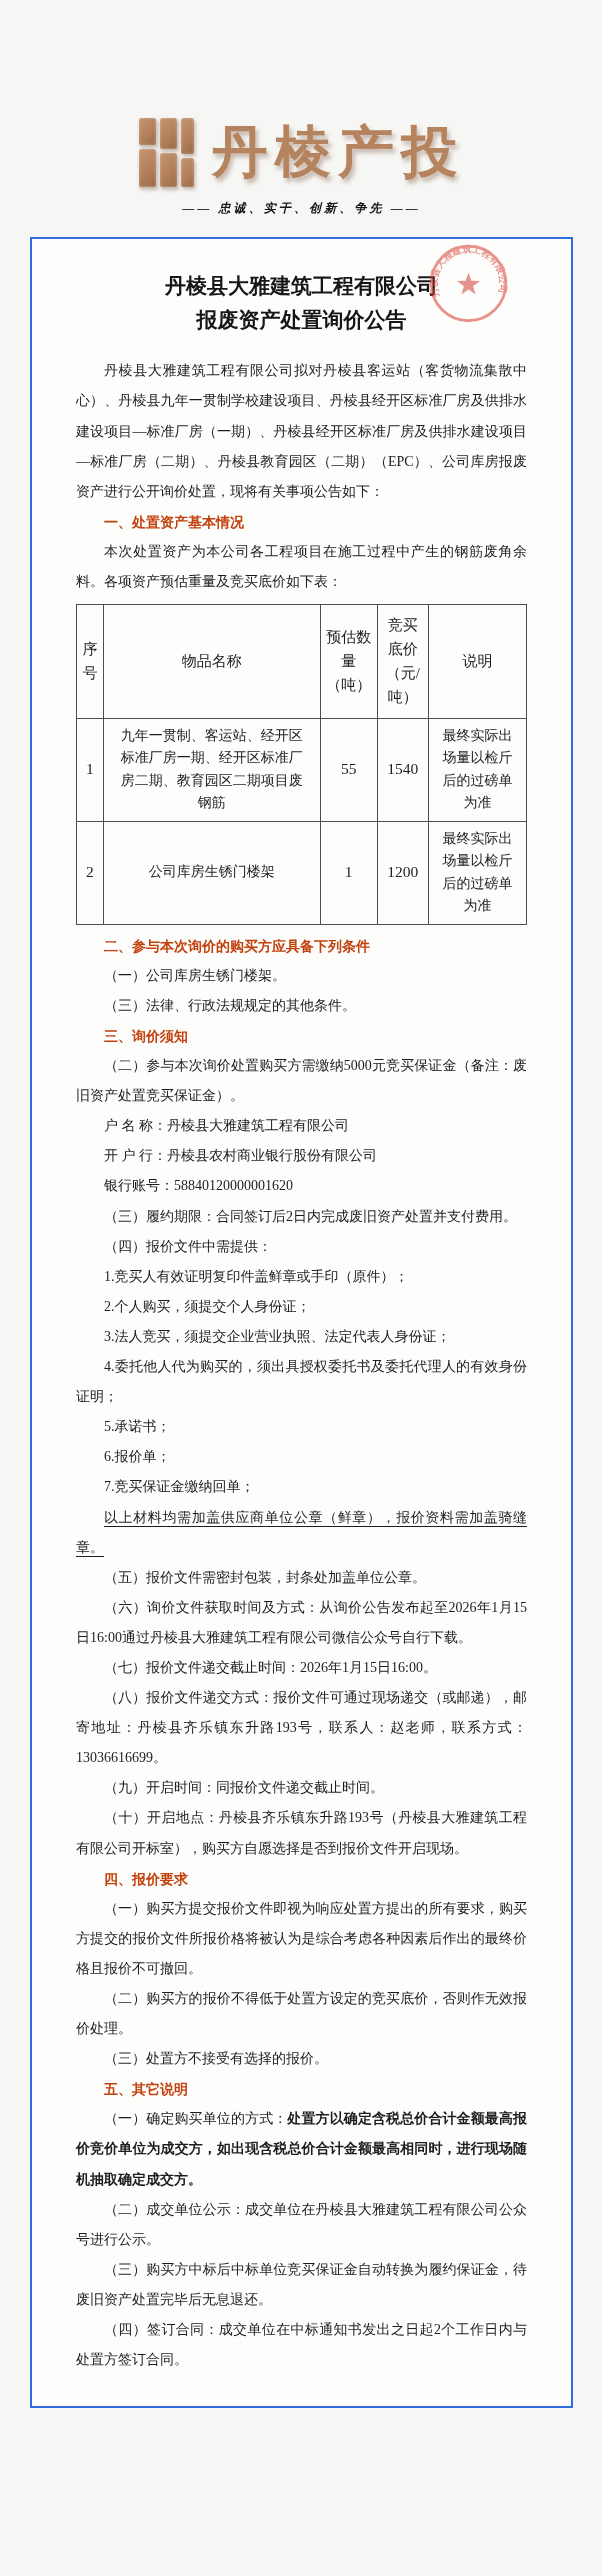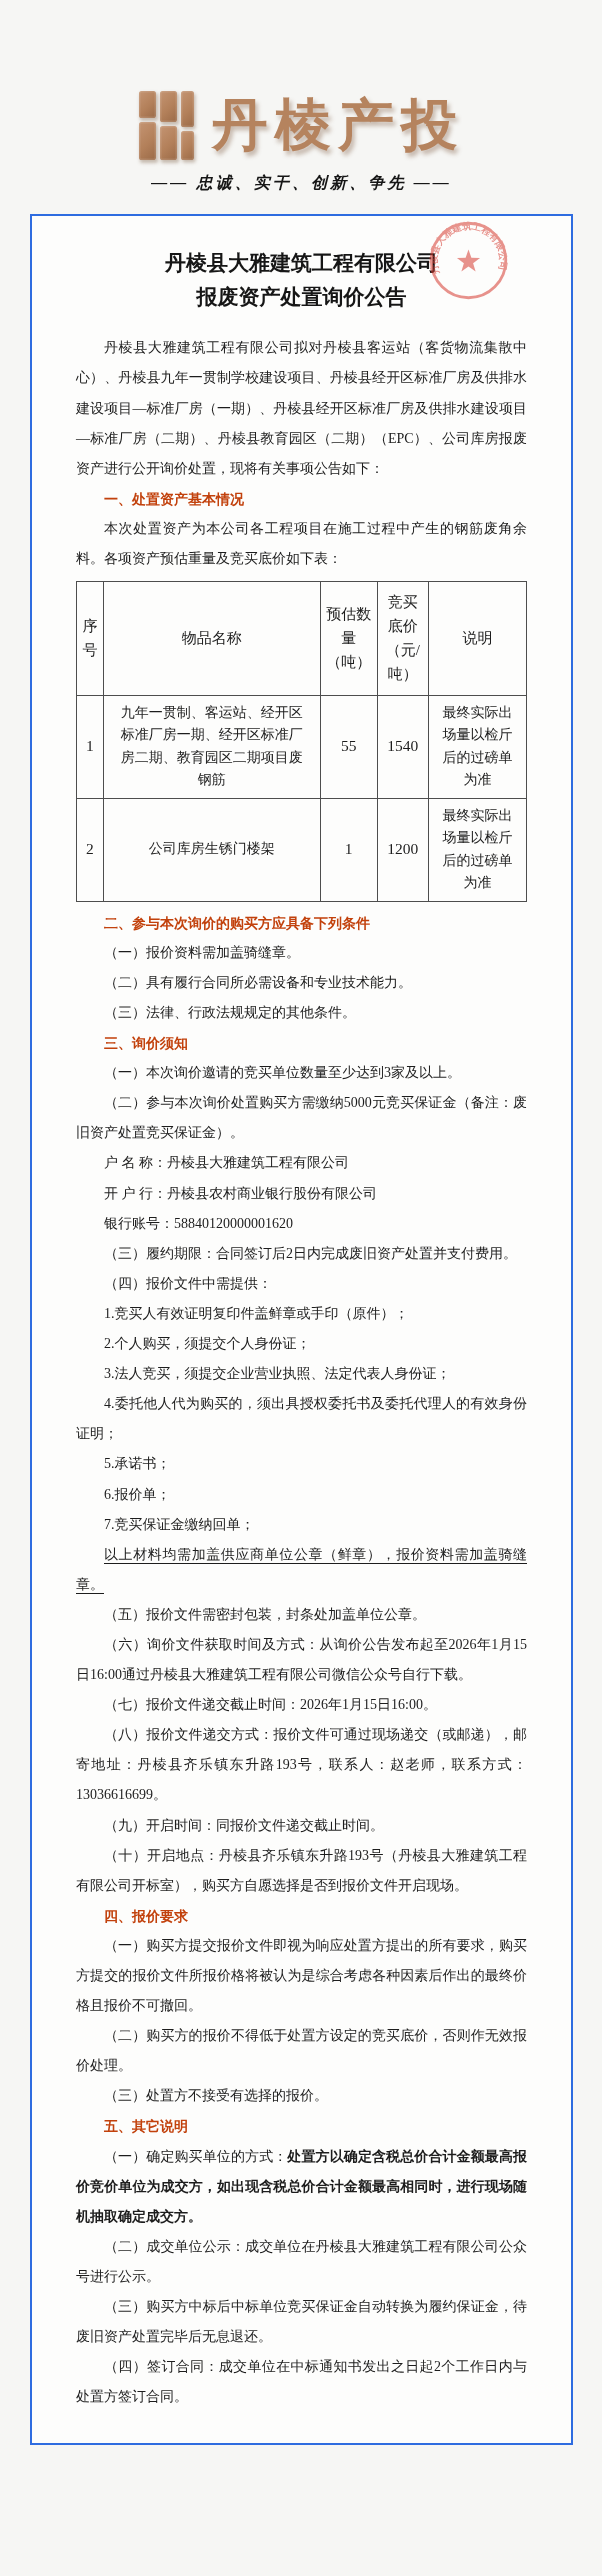--- a/index.html
+++ b/index.html
@@ -5,35 +5,35 @@
 <style>
   html,body{margin:0;padding:0;}
   body{
     width:603px; background:#f6f6f4; color:#222;
     font-family:"Liberation Serif","DejaVu Serif",serif;
     -webkit-font-smoothing:antialiased;
   }
   .page{width:603px; position:relative; padding-bottom:57px;}
 
   
-  .hdr{padding-top:91px; text-align:center;}
+  .hdr{padding-top:118px; text-align:center;}
   .logo-row{display:flex; align-items:center; justify-content:center; gap:17.5px;}
   .logo-mark{display:flex; gap:3.6px; align-items:flex-start;}
   .tile-col{display:flex; flex-direction:column; gap:3.6px;}
   .tile{
     width:17.5px; border-radius:2.6px;
     background:linear-gradient(135deg,#c49472 0%,#b3805a 55%,#9a6a47 100%);
     box-shadow:1.5px 2.6px 3.6px rgba(110,75,45,.35), inset 0 0 0 1.5px rgba(255,255,255,.12);
   }
   .logo-text{
     font-size:56px; font-weight:900; letter-spacing:7.2px; color:#b5835e;
     text-shadow:2.6px 3.6px 4.6px rgba(110,70,40,.35); line-height:1.1; white-space:nowrap;
   }
   .slogan{
-    margin-top:13.4px; font-size:16px; font-weight:700; color:#161616;
+    margin-top:13.4px; font-size:12px; font-weight:700; color:#161616;
     letter-spacing:3.1px; font-style:italic;
   }
 
   
   .doc{
     margin:19.6px 30px 0 30px; background:#fdfdfc; border:2.6px solid #2e6ce0;
     padding:30px 44px 31px 44px; position:relative;
   }
   .titles{ text-align:center; margin-bottom:18.5px;}
   .title-l{font-size:21px; font-weight:700; line-height:1.65; color:#161616;}
@@ -129,25 +129,23 @@
             <td class="name cell-item-name">公司库房生锈门楼架</td>
             <td class="num cell-quantity">1</td>
             <td class="num cell-base-price">1200</td>
             <td class="note cell-note">最终实际出场量以检斤后的过磅单为准</td>
           </tr>
         </tbody>
     </table>
 
     <div>
         <p class="blk h">二、参与本次询价的购买方应具备下列条件</p>
-        <p class="blk ">（一）报价资料需加盖骑缝章。</p>
-        <p class="blk ">（二）具有履行合同所必需设备和专业技术能力。</p>
+        <p class="blk ">（一）公司库房生锈门楼架。</p>
         <p class="blk ">（三）法律、行政法规规定的其他条件。</p>
         <p class="blk h">三、询价须知</p>
-        <p class="blk ">（一）本次询价邀请的竞买单位数量至少达到3家及以上。</p>
         <p class="blk ">（二）参与本次询价处置购买方需缴纳5000元竞买保证金（备注：废旧资产处置竞买保证金）。</p>
         <p class="blk ">户 名 称：丹棱县大雅建筑工程有限公司</p>
         <p class="blk ">开 户 行：丹棱县农村商业银行股份有限公司</p>
         <p class="blk ">银行账号：58840120000001620</p>
         <p class="blk ">（三）履约期限：合同签订后2日内完成废旧资产处置并支付费用。</p>
         <p class="blk ">（四）报价文件中需提供：</p>
         <p class="blk ">1.竞买人有效证明复印件盖鲜章或手印（原件）；</p>
         <p class="blk ">2.个人购买，须提交个人身份证；</p>
         <p class="blk ">3.法人竞买，须提交企业营业执照、法定代表人身份证；</p>
         <p class="blk ">4.委托他人代为购买的，须出具授权委托书及委托代理人的有效身份证明；</p>

